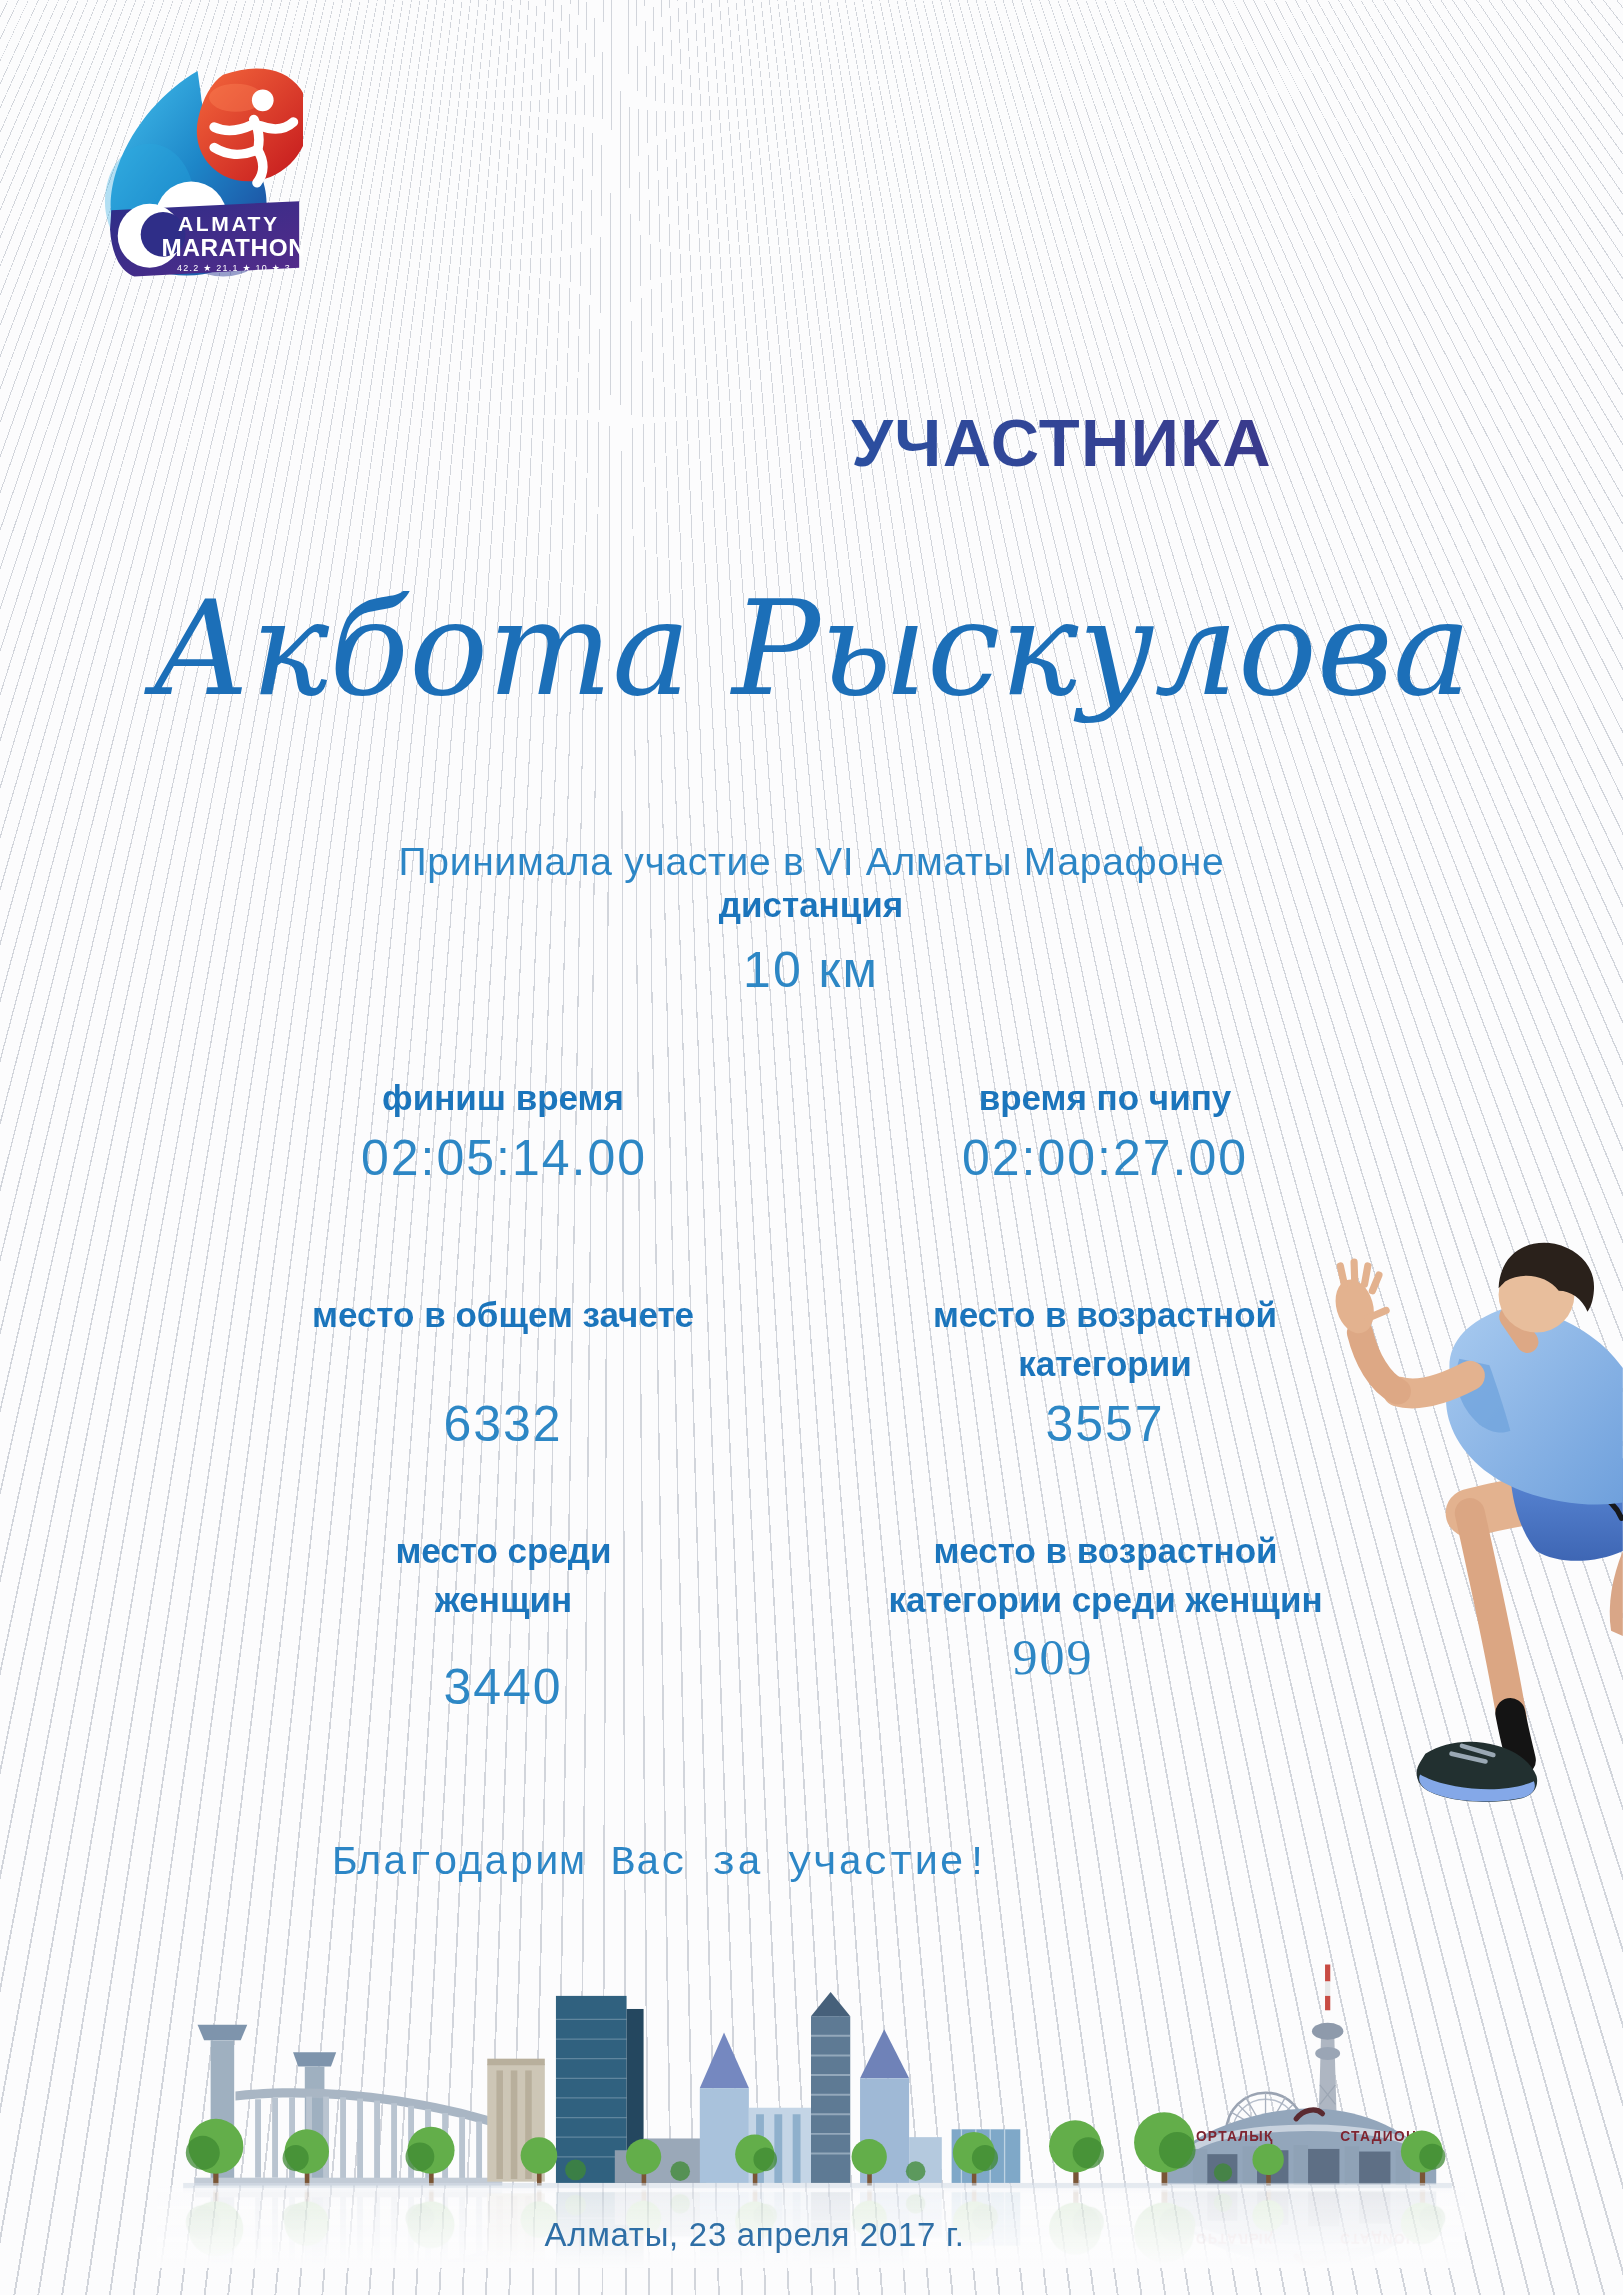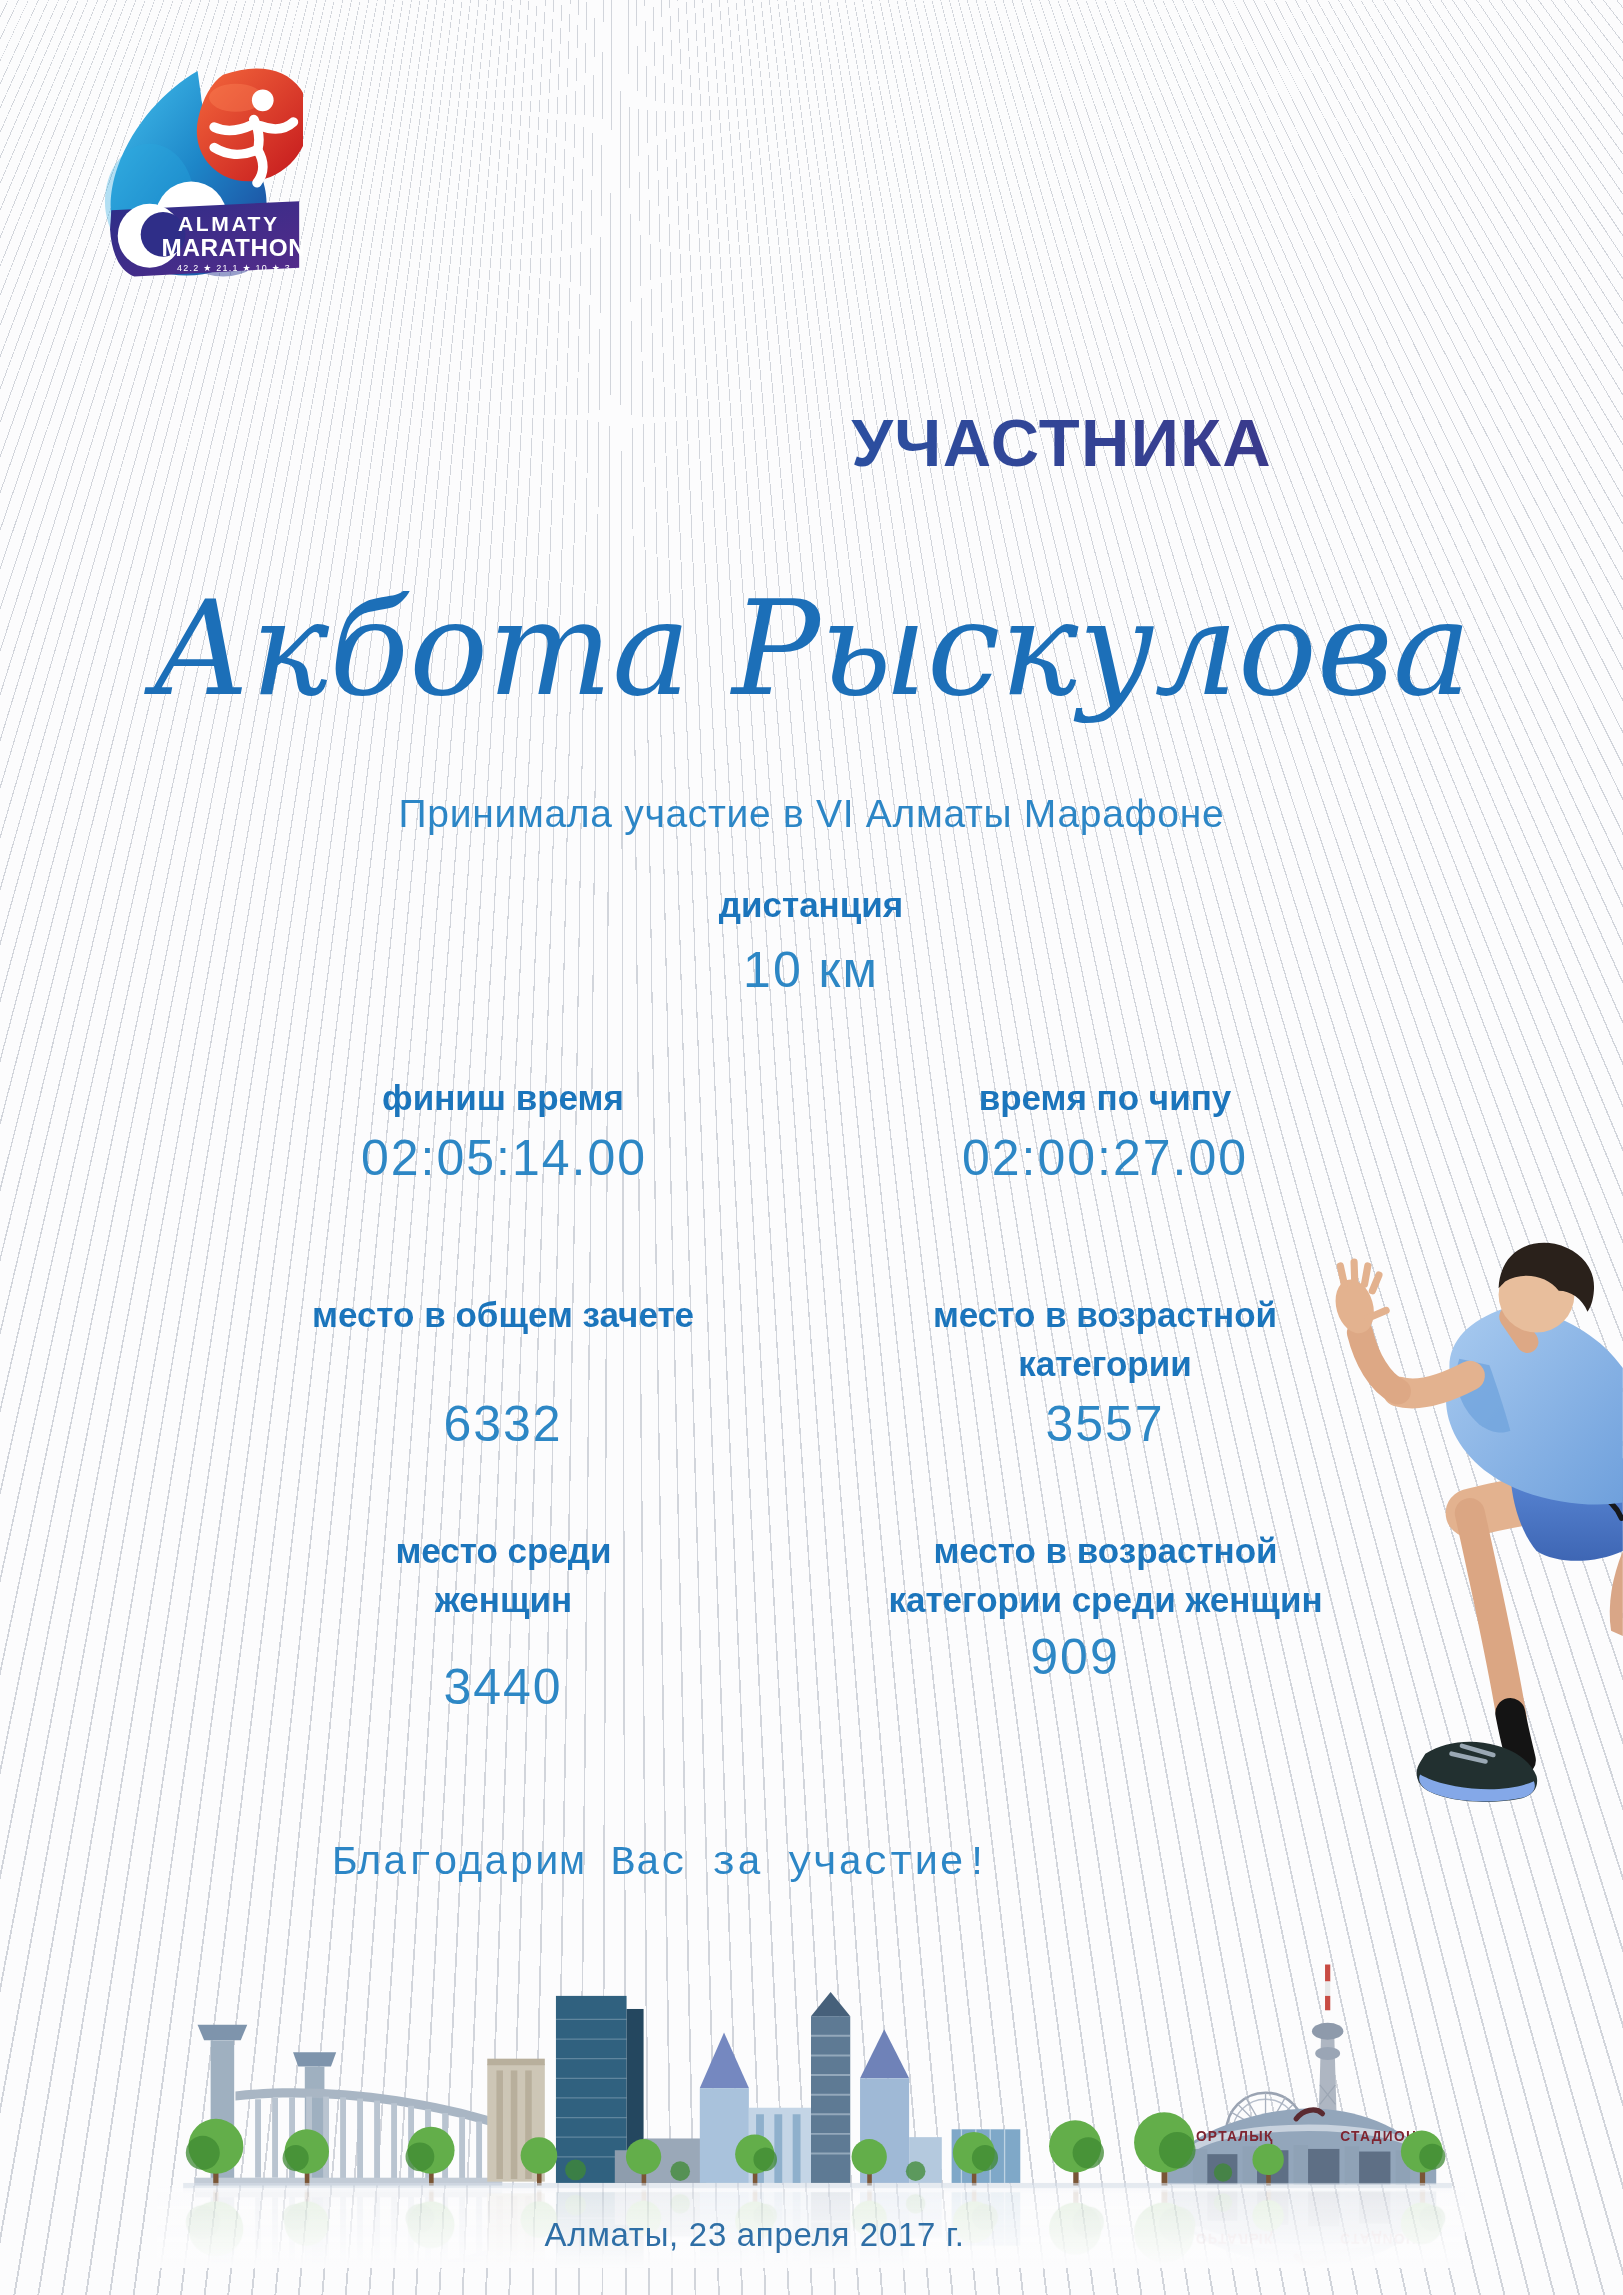--- a/index.html
+++ b/index.html
@@ -36,21 +36,21 @@
     font-size:67px;font-weight:bold;letter-spacing:1.3px;line-height:1;
     background:linear-gradient(90deg,#2B4FA0,#3A3A8C);
     -webkit-background-clip:text;background-clip:text;color:transparent;
   }
   .name{
     top:570px;left:0;width:1623px;text-align:center;
     font-family:"DejaVu Serif", serif;font-style:italic;
     font-size:131px;line-height:1.2;color:#1C6FB8;
   }
   .participation{
-    top:792px;left:0;width:1623px;text-align:center;
+    top:840px;left:0;width:1623px;text-align:center;
     font-size:39px;color:#2C86C6;letter-spacing:0.7px;
   }
   .stat-label{
     font-size:35px;font-weight:bold;color:#1B75BC;line-height:1.4;text-align:center;
   }
   .stat-value{
     font-size:50px;color:#2D87C5;letter-spacing:2px;text-align:center;
   }
   .thanks{
     top:1840px;left:0;width:1322px;text-align:center;
@@ -126,21 +126,21 @@
   <div class="abs stat-value" style="top:1129px;left:876px;width:458px;">02:00:27.00</div>
 
   <div class="abs stat-label" style="top:1290px;left:307px;width:392px;">место в общем зачете</div>
   <div class="abs stat-label" style="top:1290px;left:876px;width:458px;">место в возрастной категории</div>
   <div class="abs stat-value" style="top:1395px;left:307px;width:392px;">6332</div>
   <div class="abs stat-value" style="top:1395px;left:909px;width:392px;">3557</div>
 
   <div class="abs stat-label" style="top:1526px;left:353px;width:301px;">место среди женщин</div>
   <div class="abs stat-label" style="top:1526px;left:857px;width:497px;">место в возрастной категории среди женщин</div>
   <div class="abs stat-value" style="top:1628px;left:307px;width:392px;margin-top:30px;">3440</div>
-  <div class="abs stat-value" style="top:1628px;left:879px;width:392px;">909</div>
+  <div class="abs stat-value" style="top:1628px;left:857px;width:392px;font-family:Liberation Serif, serif;">909</div>
 
   <div class="abs thanks">Благодарим Вас за участие!</div>
 
   <svg class="abs runner-svg" viewBox="0 0 602 910">
     <defs>
       <linearGradient id="shirtG" x1="0" y1="0" x2="1" y2="1">
         <stop offset="0" stop-color="#A9CBF0"></stop>
           <stop offset="1" stop-color="#6FA0DC"></stop>
       </linearGradient>
       <linearGradient id="shortsG" x1="0" y1="0" x2="0" y2="1">

